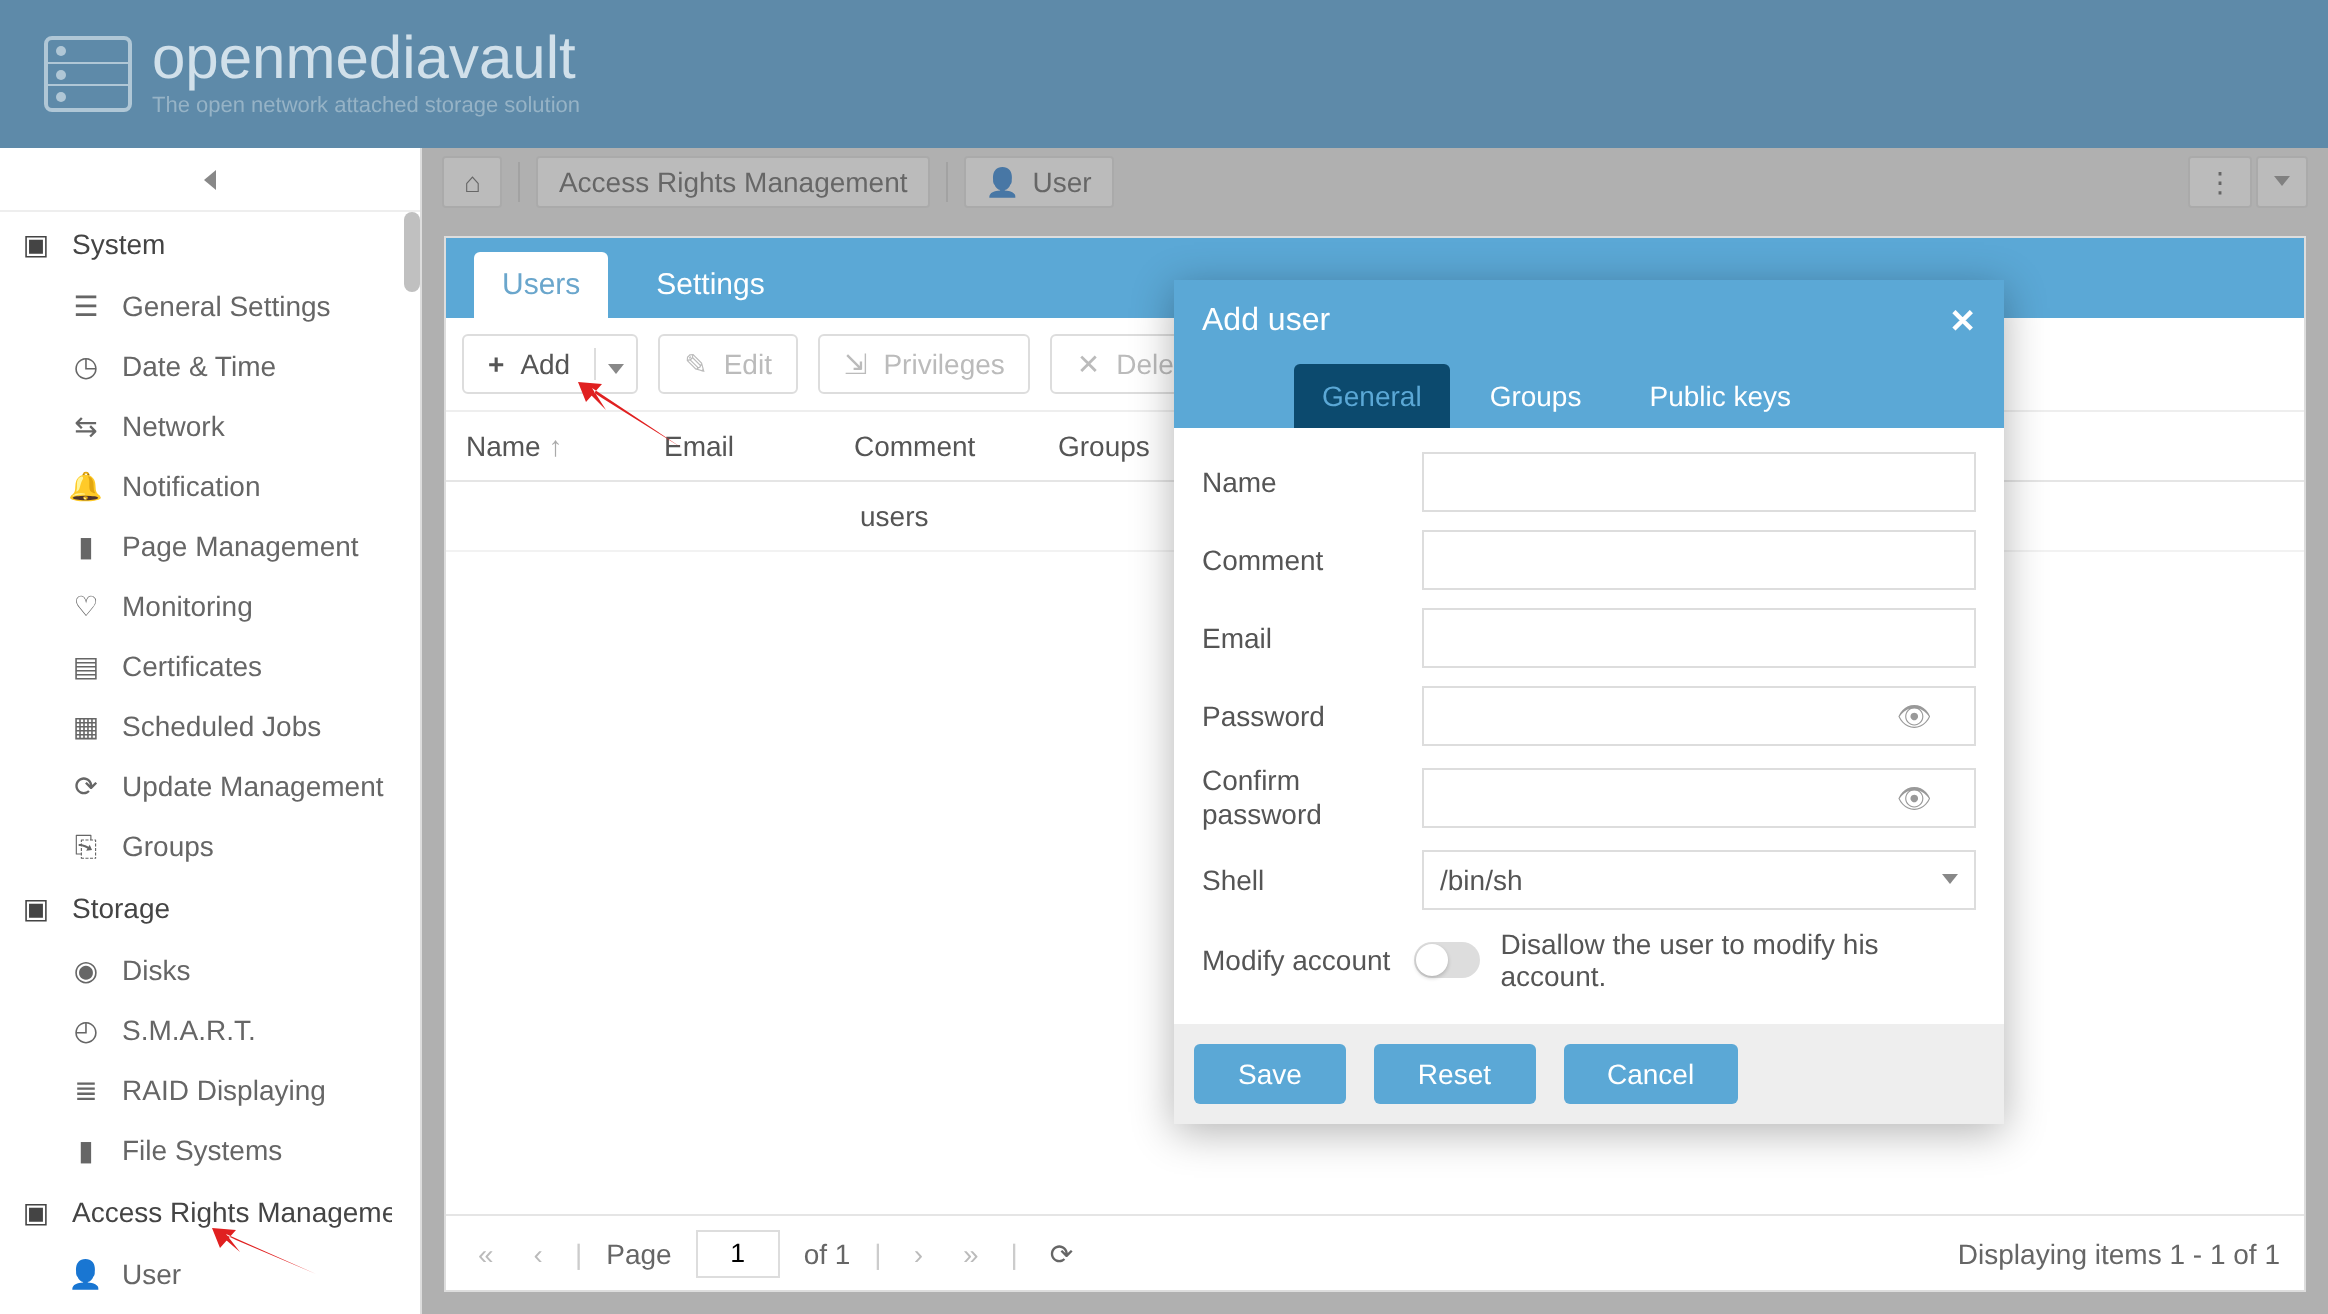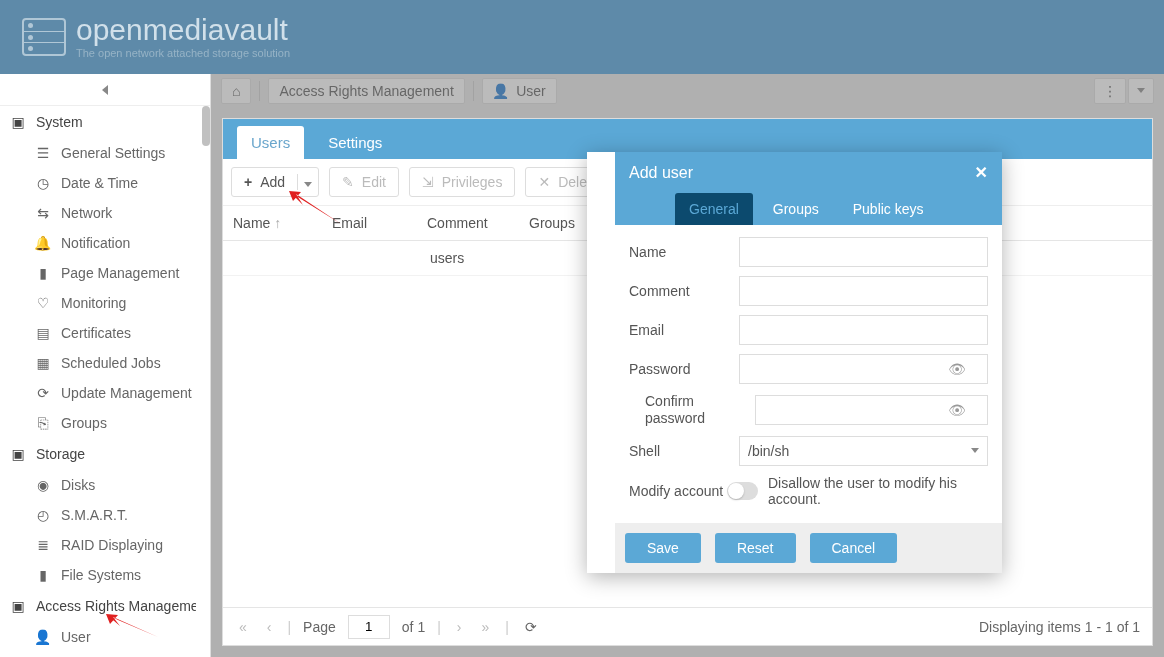--- a/index.html
+++ b/index.html
@@ -40,30 +40,30 @@
 .cell { padding: 9px 10px; }
 .c-name { width: 99px; } .c-email { width: 95px; } .c-comment { width: 102px; } .c-groups { flex: 1; }
 .grid-row { display: flex; border-bottom: 1px solid #f2f2f2; }
 .pager { height: 38px; border-top: 1px solid #e5e5e5; display: flex; align-items: center; padding: 0 12px; gap: 12px; color: #666; }
 .pager .pg-btn { color: #bbb; cursor: pointer; padding: 0 4px; }
 .pg-input { width: 42px; height: 24px; border: 1px solid #ddd; text-align: center; }
 .pager-info { margin-left: auto; color: #666; }
 
 
 .modal-overlay { position: absolute; top: 74px; left: 0; right: 0; bottom: 0; background: rgba(120,120,120,0.5); }
-.modal { position: absolute; top: 152px; left: 587px; width: 415px; background: #fff; box-shadow: 0 4px 20px rgba(0,0,0,0.3); padding-left: 28px; }
+.modal { position: absolute; top: 140px; left: 587px; width: 415px; background: #fff; box-shadow: 0 4px 20px rgba(0,0,0,0.3); }
 .modal-head { background: #5ba8d6; color: #fff; padding: 11px 14px; font-size: 16px; display: flex; align-items: center; }
 .modal-head .close { margin-left: auto; cursor: pointer; font-size: 16px; font-weight: bold; }
 .modal-tabs { background: #5ba8d6; display: flex; padding-left: 12px; gap: 6px; }
 .m-tab { color: #fff; padding: 8px 14px; cursor: pointer; border-top-left-radius: 3px; border-top-right-radius: 3px; }
 .m-tab.active { background: #0c4a6e; color: #5ba8d6; margin-left: 48px; }
 .modal-body { padding: 12px 14px 8px; }
 .field { display: flex; align-items: center; margin-bottom: 9px; }
 .field .lbl { width: 110px; font-size: 14px; }
-.field .lbl.two-line { line-height: 1.2; margin-left: 16px; }
+.field .lbl.two-line { line-height: 1.2; }
 .field input[type=text], .field input[type=password], .field .select { flex: 1; height: 30px; border: 1px solid #ddd; padding: 0 8px; font-size: 14px; }
 .field .eye { position: absolute; right: 22px; color: #999; pointer-events: none; }
 .field.rel { position: relative; }
 .select { display: flex; align-items: center; justify-content: space-between; background: #fff; }
 .toggle-row { display: flex; align-items: center; margin-top: 8px; margin-bottom: 8px; }
 .toggle { width: 34px; height: 18px; background: #ddd; border-radius: 10px; position: relative; margin-right: 10px; }
 .toggle .knob { width: 16px; height: 16px; background: #fff; border-radius: 50%; position: absolute; top: 1px; left: 1px; box-shadow: 0 1px 2px rgba(0,0,0,0.2); }
 .modal-footer { background: #eee; padding: 10px; display: flex; justify-content: flex-start; gap: 14px; }
 .m-btn { background: #5ba8d6; color: #fff; border: none; padding: 7px 22px; border-radius: 3px; cursor: pointer; font-size: 14px; }
 

